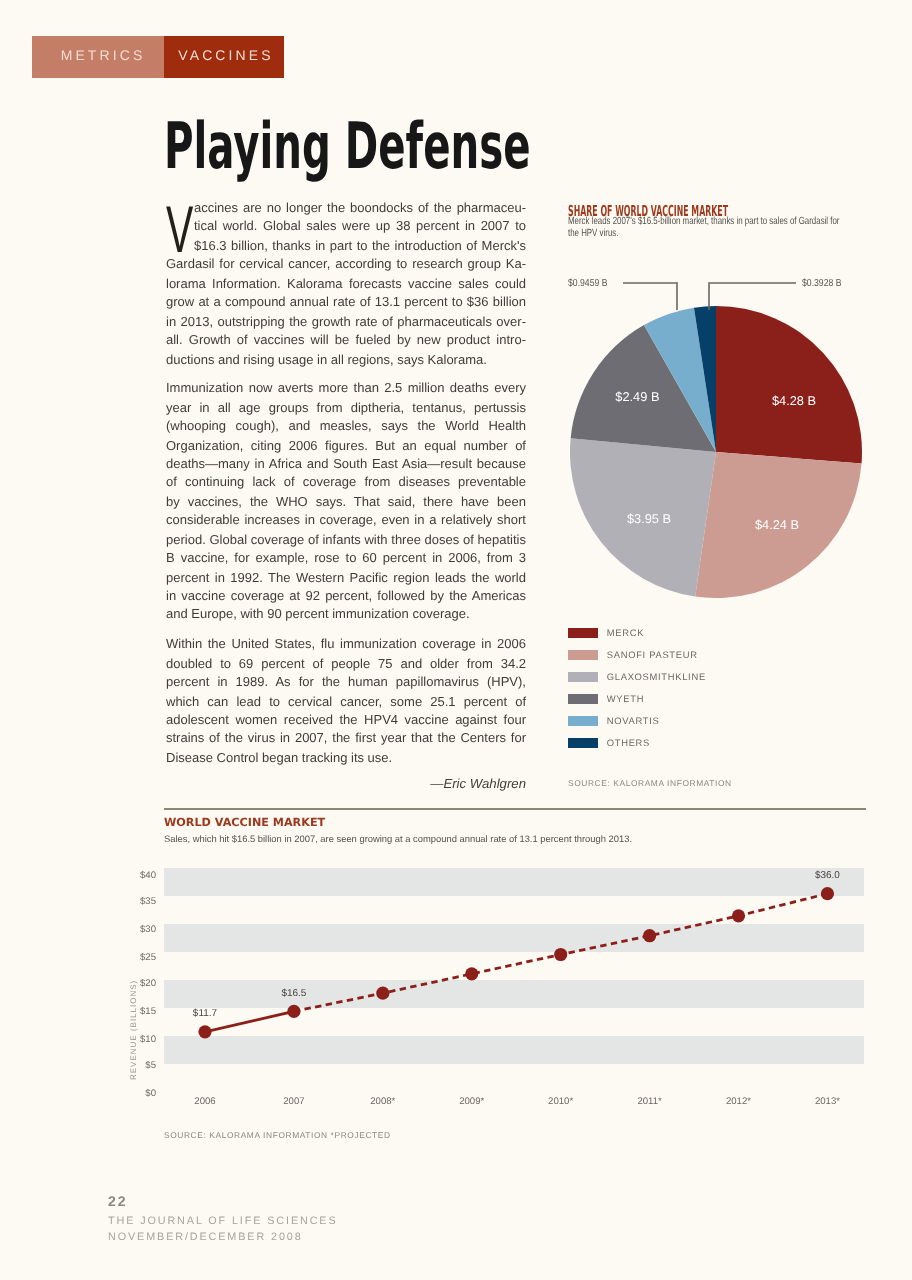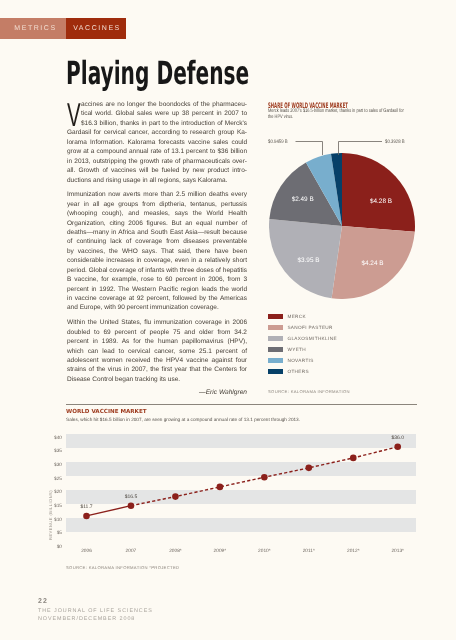--- a/index.html
+++ b/index.html
@@ -1,20 +1,20 @@
 <!DOCTYPE html>
 <html><head>
 <meta charset="utf-8">
 <title>Playing Defense</title>
 <style>
 html,body{margin:0;padding:0;}
 *{-webkit-font-smoothing:antialiased;text-rendering:geometricPrecision;}
 #page{transform:translateZ(0);}
 body{width:456px;height:640px;background:#fdfaf3;font-family:"Liberation Sans",sans-serif;overflow:hidden;position:relative;-webkit-font-smoothing:antialiased;}
-#page{position:absolute;left:0;top:0;width:366px;height:640px;}
+#page{position:absolute;left:16px;top:0;width:366px;height:640px;}
 
 
 .tabs{position:absolute;left:0;top:18px;height:21px;display:flex;}
 .tab{height:21px;display:flex;align-items:center;justify-content:center;color:#f2ddd0;font-size:7px;letter-spacing:1.55px;font-family:"Liberation Sans",sans-serif;}
 .tab1{width:66px;background:#c47d66;padding-left:5px;box-sizing:border-box;}
 .tab2{width:60px;background:#9f2c0c;color:#f3ddd2;padding-left:2px;box-sizing:border-box;}
 
 
 h1.title{position:absolute;left:66px;top:57px;margin:0;font-family:"DejaVu Sans",sans-serif;font-weight:bold;font-stretch:condensed;font-size:32px;line-height:1;color:#171717;transform-origin:0 0;transform:scaleX(0.70);white-space:nowrap;}
 

